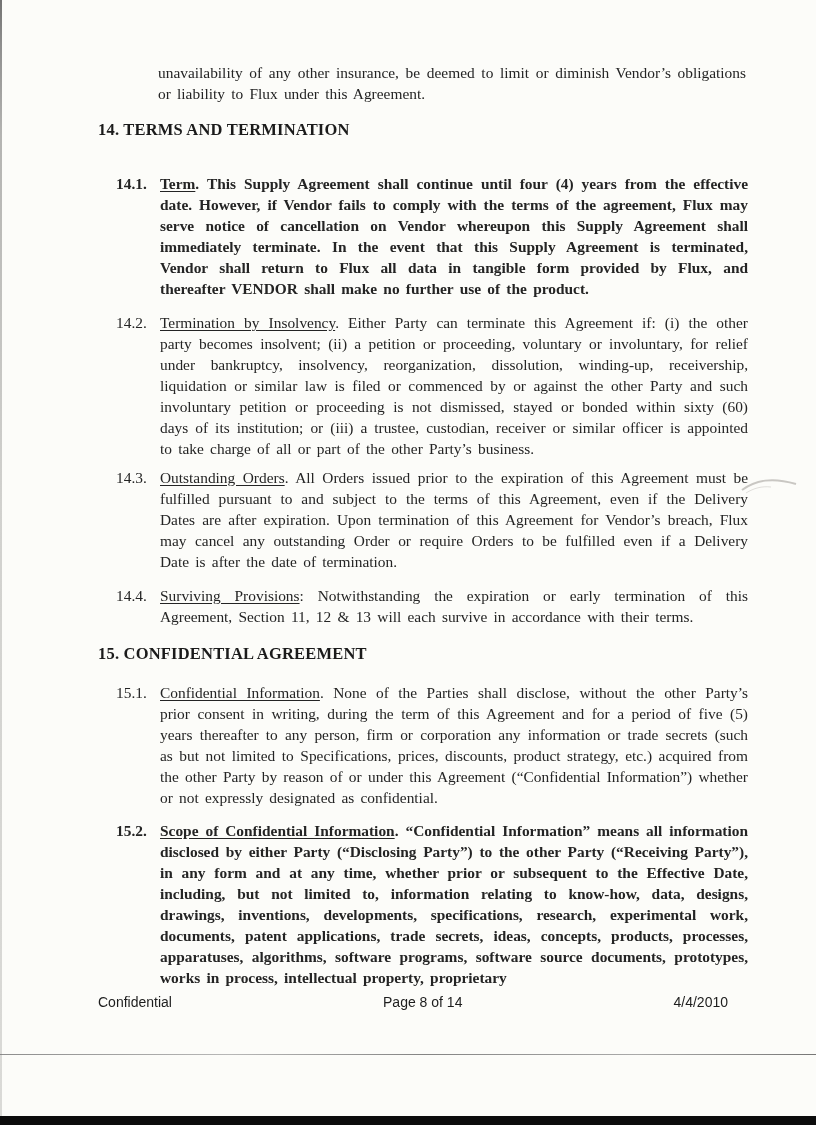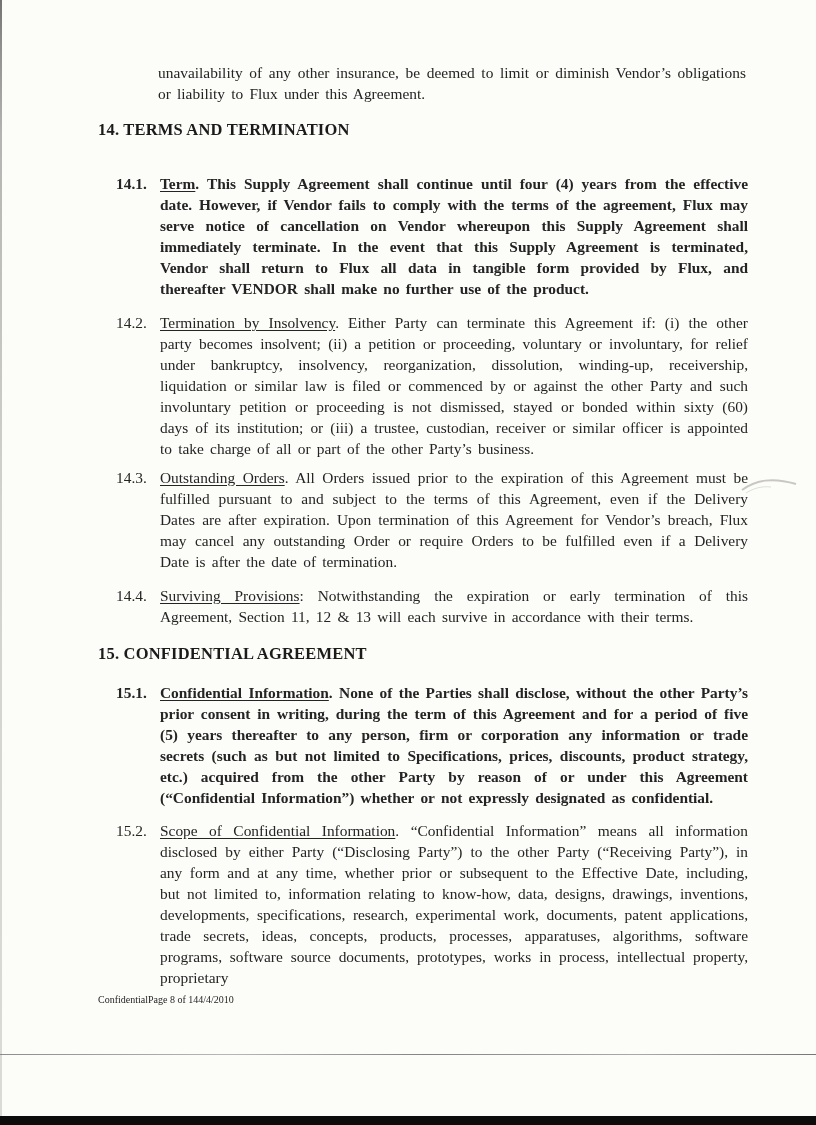--- a/index.html
+++ b/index.html
@@ -43,32 +43,32 @@
   .clause .num {
     position: absolute;
     left: -44px;
     top: 0;
     word-spacing: 0;
   }
   .title { text-decoration: underline; text-underline-offset: 2px; }
   .mt16c { margin-top: 32px; font-weight: bold; }
   .mt13c { margin-top: 13px; }
   .mt8c  { margin-top: 8px; }
-  .mt17c { margin-top: 17px; font-weight: bold; }
-  .mt12c { margin-top: 12px; }
+  .mt17c { margin-top: 17px; }
+  .mt12c { margin-top: 12px; font-weight: bold; }
   .footer {
     position: absolute;
     left: 98px;
     right: 88px;
     top: 994px;
     display: flex;
-    justify-content: flex-start;
+    justify-content: space-between;
     align-items: baseline;
-    font-family: Liberation Serif, serif;
-    font-size: 10px;
+    font-family: Liberation Sans, sans-serif;
+    font-size: 14px;
     color: #1d1d1d;
   }
   
   .edge-left {
     position: absolute;
     left: 0; top: 0;
     width: 2px; height: 100%;
     background: linear-gradient(#454545 0%, #6a6a6a 4%, #9c9c9a 12%, #c3c3c0 45%, #cfcfcc 100%);
     opacity: 0.75;
   }

